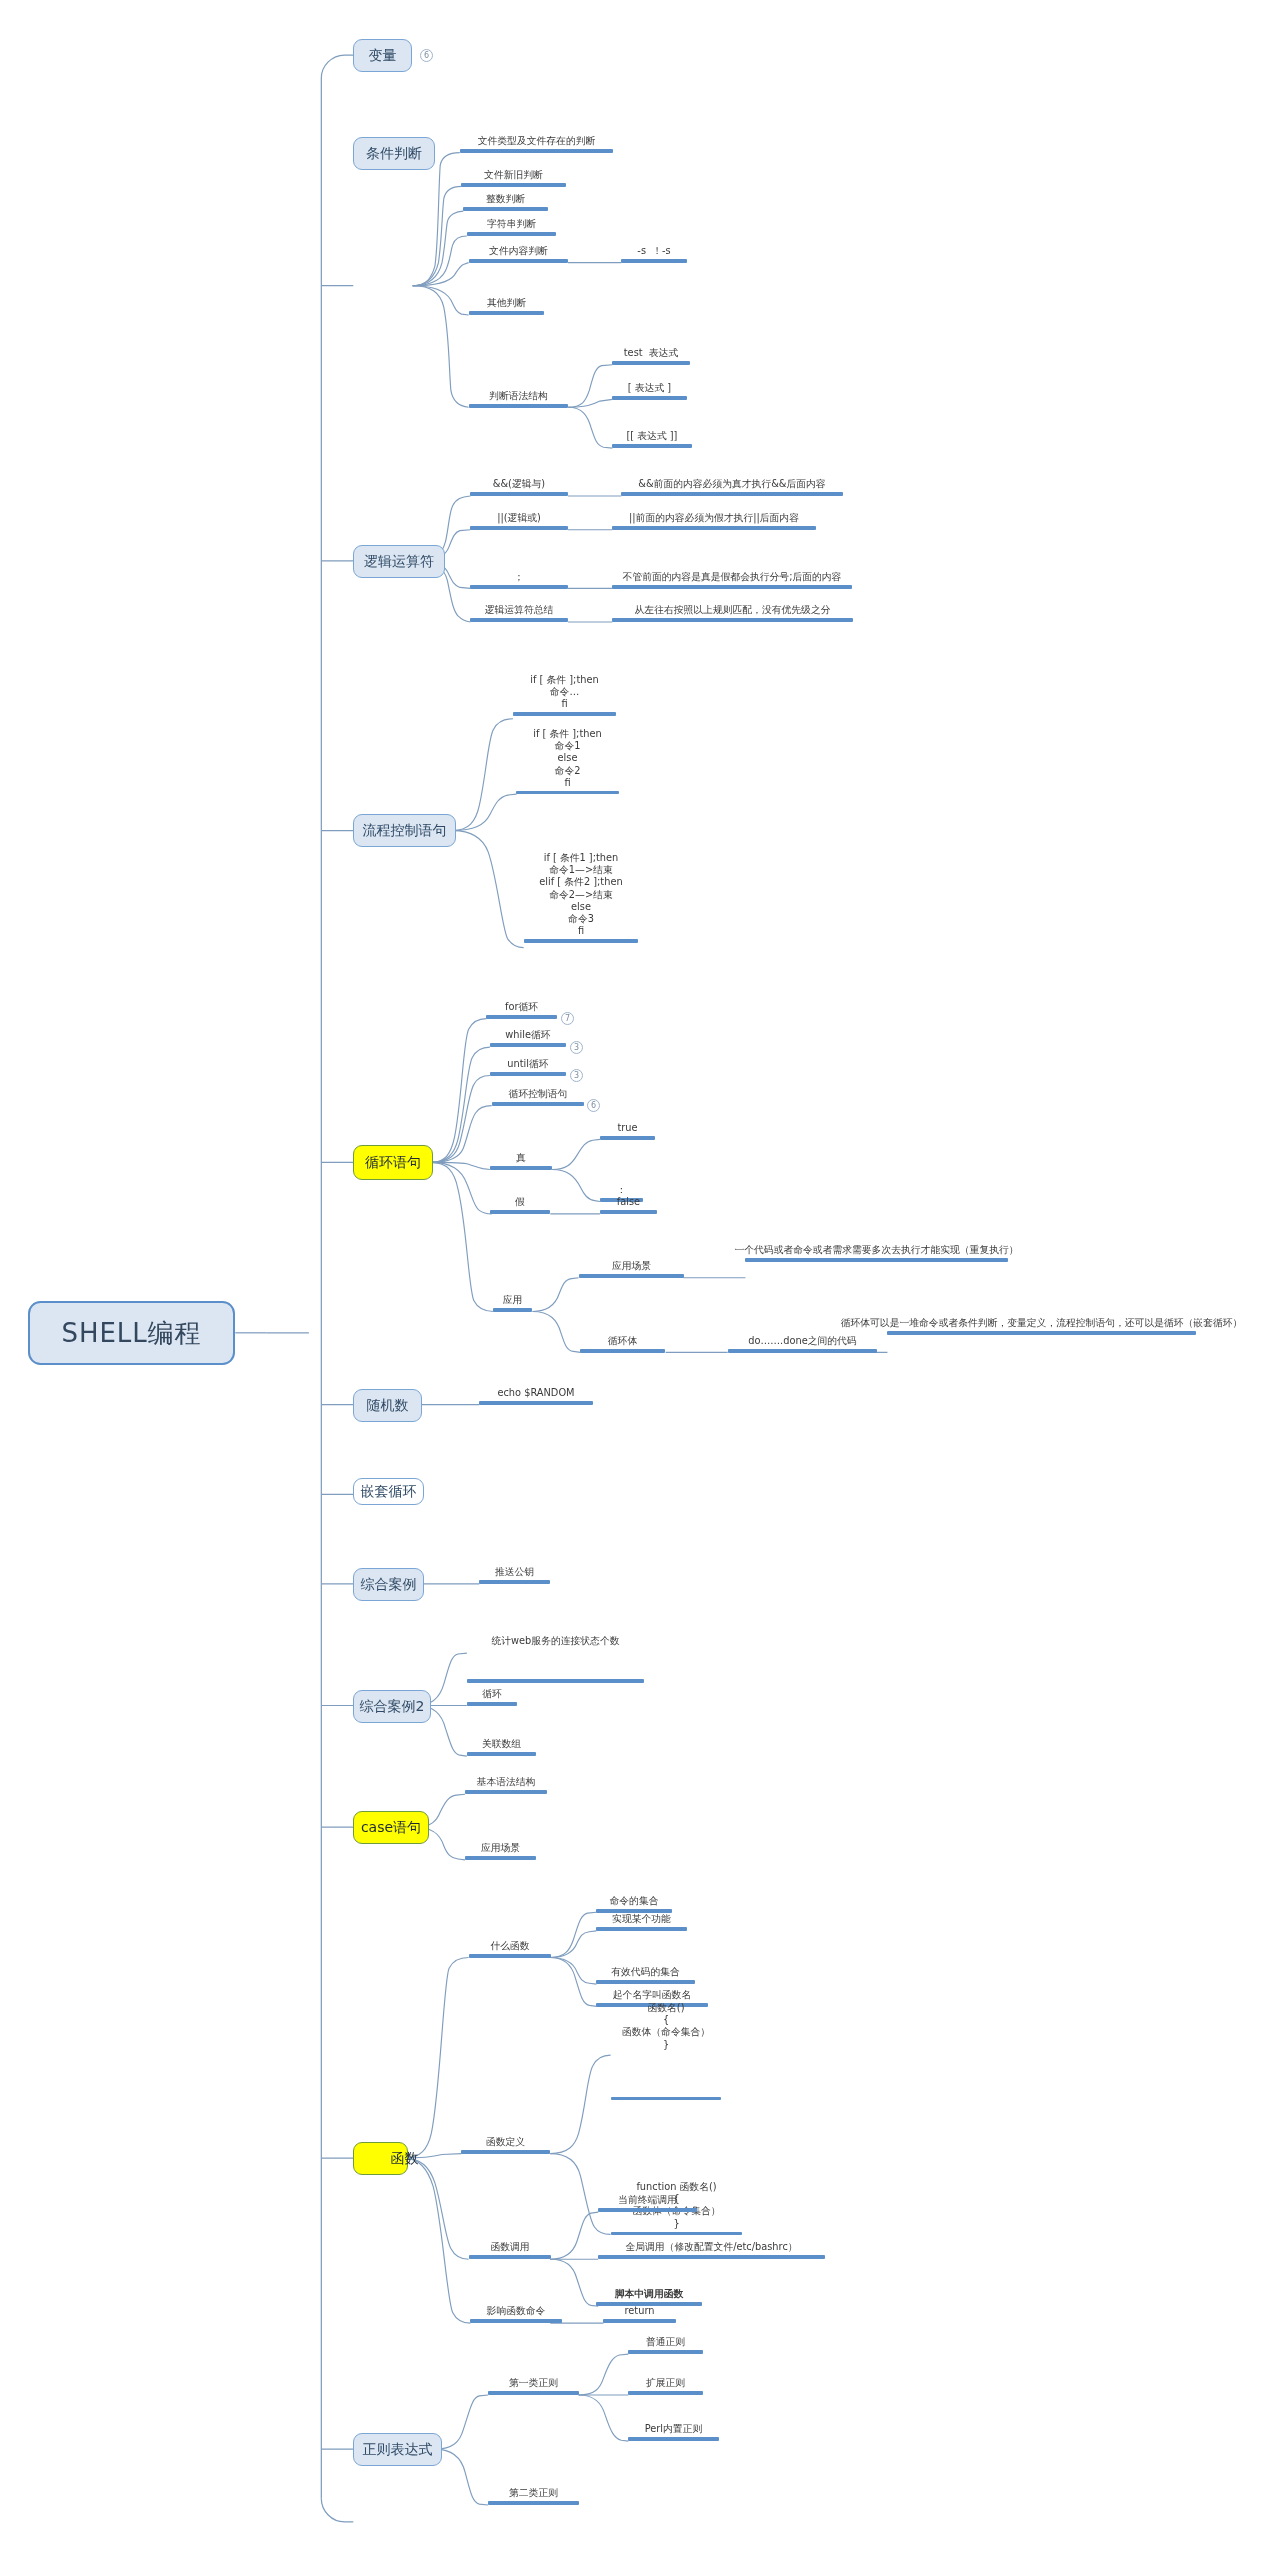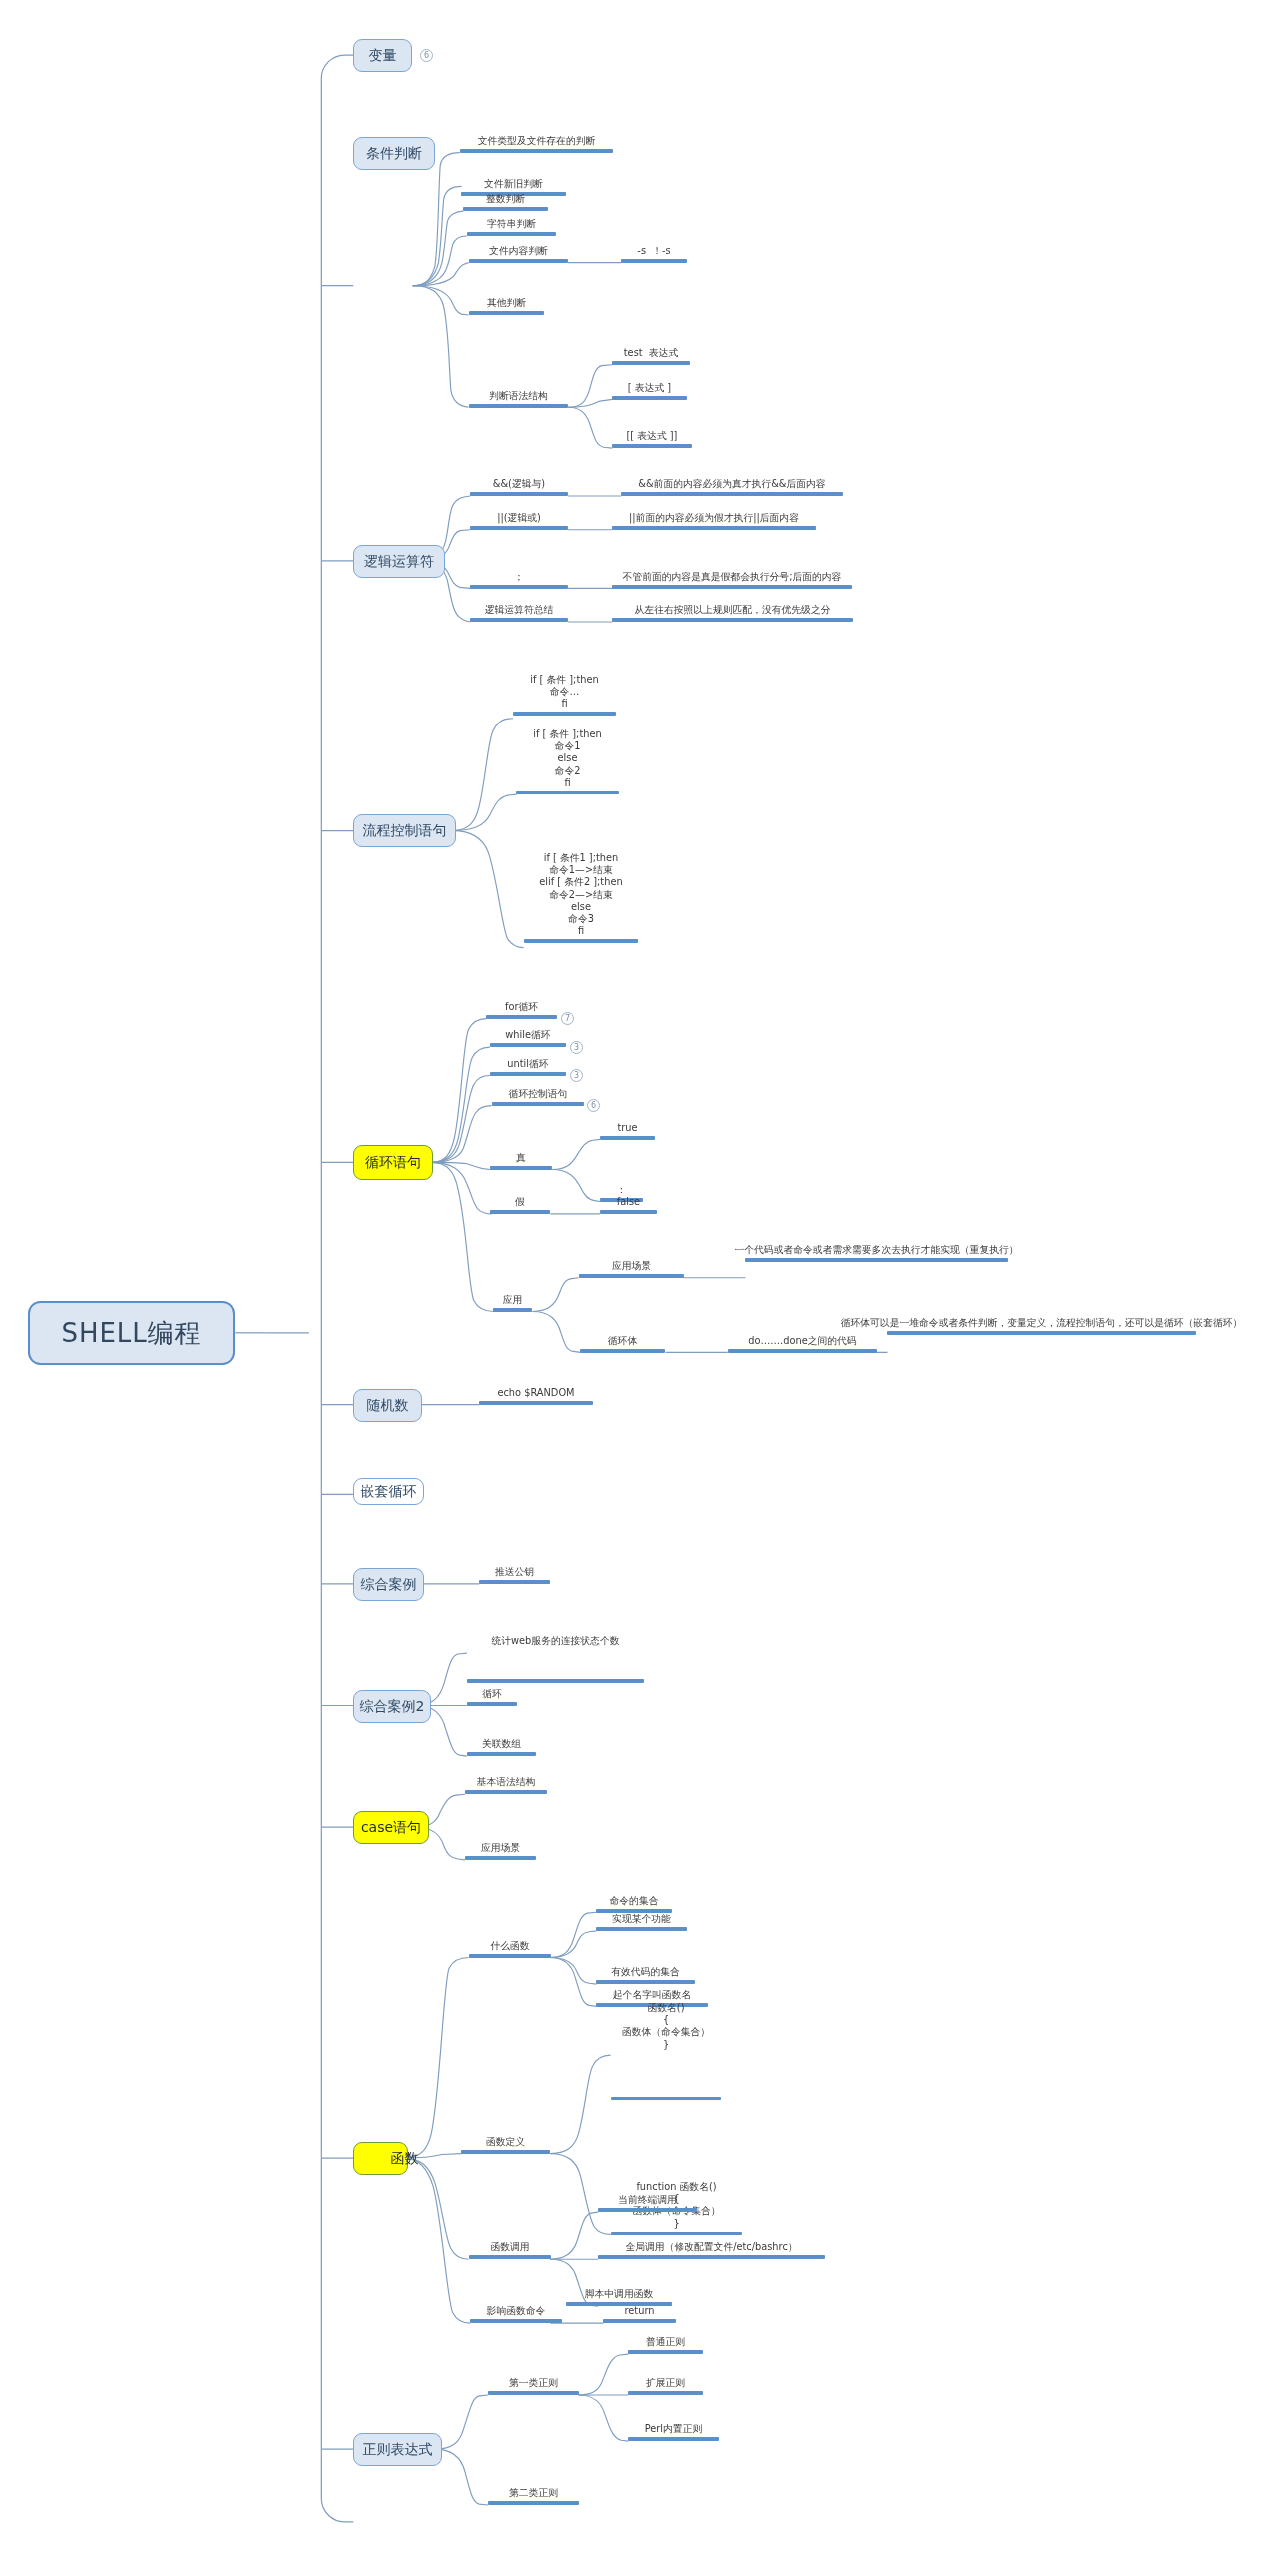--- a/index.html
+++ b/index.html
@@ -270,21 +270,21 @@
   </div>
 
   <div class="l1-node" style="left:353px;top:2433px;width:89px;height:33px;">
     <span>正则表达式</span>
   </div>
 
   <div class="leaf" style="left:460px;top:135px;width:153px;">
     <span class="txt">文件类型及文件存在的判断</span>
     <span class="bar"></span>
   </div>
-  <div class="leaf" style="left:461px;top:178px;width:105px;justify-content:flex-end;">
+  <div class="leaf" style="left:461px;top:169px;width:105px;justify-content:flex-end;">
     <span class="txt">文件新旧判断</span>
     <span class="bar"></span>
   </div>
   <div class="leaf" style="left:463px;top:193px;width:85px;">
     <span class="txt">整数判断</span>
     <span class="bar"></span>
   </div>
   <div class="leaf" style="left:467px;top:218px;width:89px;">
     <span class="txt">字符串判断</span>
     <span class="bar"></span>
@@ -535,21 +535,21 @@
     <span class="bar"></span>
   </div>
   <div class="leaf" style="left:598px;top:2194px;width:99px;">
     <span class="txt">当前终端调用</span>
     <span class="bar"></span>
   </div>
   <div class="leaf" style="left:598px;top:2241px;width:227px;">
     <span class="txt">全局调用（修改配置文件/etc/bashrc）</span>
     <span class="bar"></span>
   </div>
-  <div class="leaf" style="left:566px;top:2288px;width:106px;">
+  <div class="leaf" style="left:596px;top:2288px;width:106px;font-weight:bold;">
     <span class="txt">脚本中调用函数</span>
     <span class="bar"></span>
   </div>
 
   <div class="leaf" style="left:470px;top:2305px;width:92px;">
     <span class="txt">影响函数命令</span>
     <span class="bar"></span>
   </div>
   <div class="leaf" style="left:603px;top:2305px;width:73px;">
     <span class="txt">return</span>

